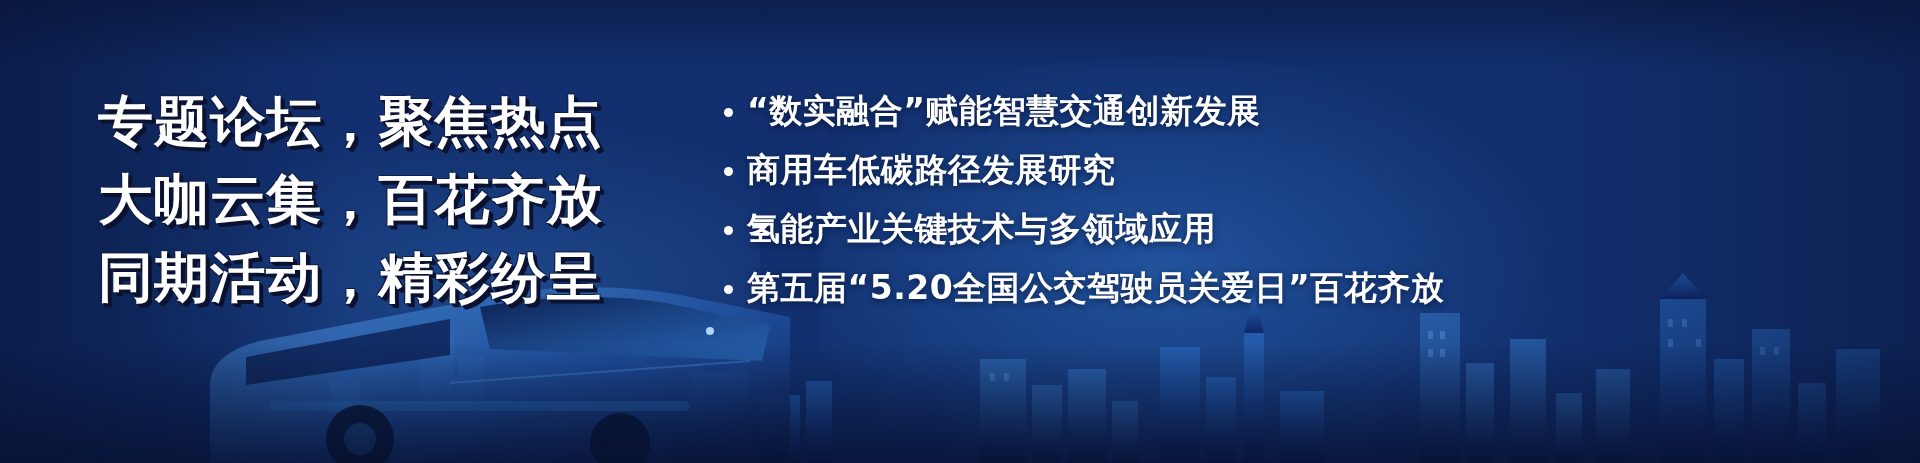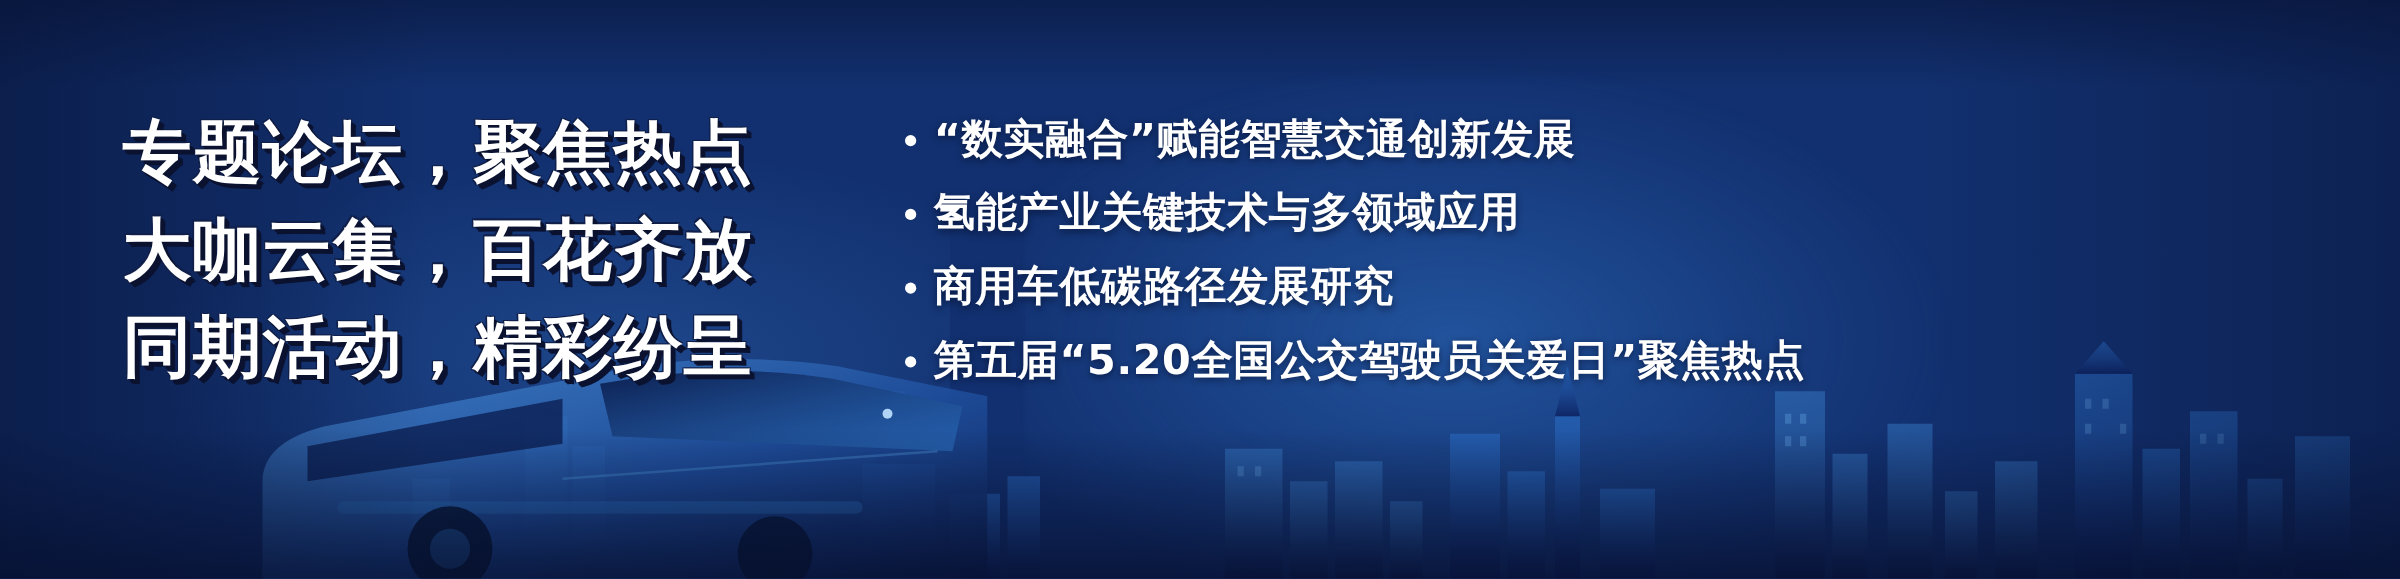--- a/index.html
+++ b/index.html
@@ -188,25 +188,25 @@
     <div class="hl-line">同期活动，精彩纷呈</div>
   </div>
 
   <div class="bullets">
     <div class="bullet">
       <span class="dot"></span>
       <span>“数实融合”赋能智慧交通创新发展</span>
     </div>
     <div class="bullet">
       <span class="dot"></span>
+      <span>商用车低碳路径发展研究</span>
+    </div>
+    <div class="bullet">
+      <span class="dot"></span>
       <span>氢能产业关键技术与多领域应用</span>
     </div>
     <div class="bullet">
       <span class="dot"></span>
-      <span>商用车低碳路径发展研究</span>
-    </div>
-    <div class="bullet">
-      <span class="dot"></span>
-      <span>第五届“5.20全国公交驾驶员关爱日”聚焦热点</span>
+      <span>第五届“5.20全国公交驾驶员关爱日”百花齐放</span>
     </div>
   </div>
 
 </div>
 
 </body></html>

